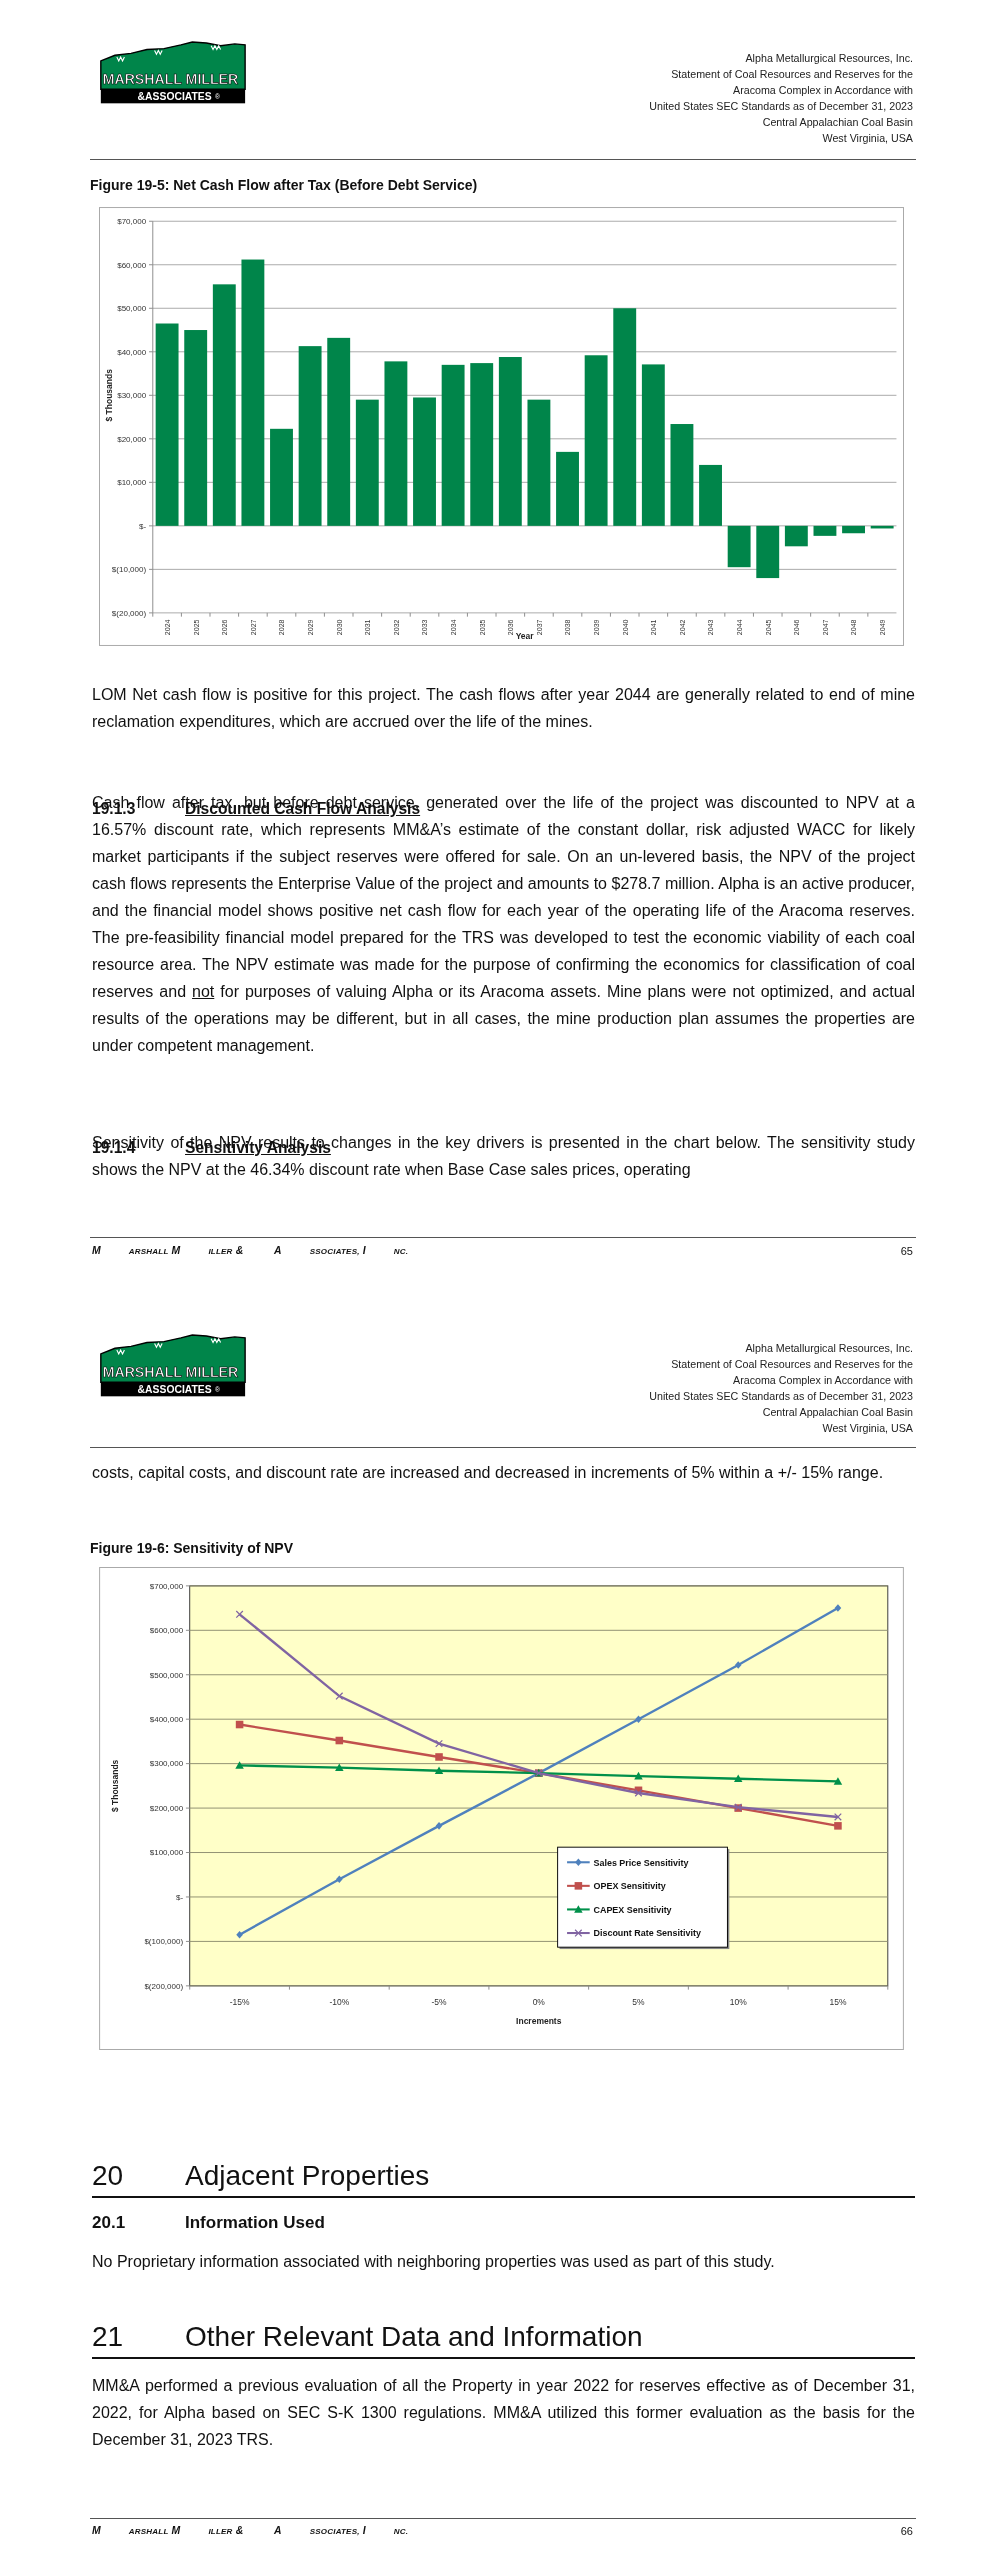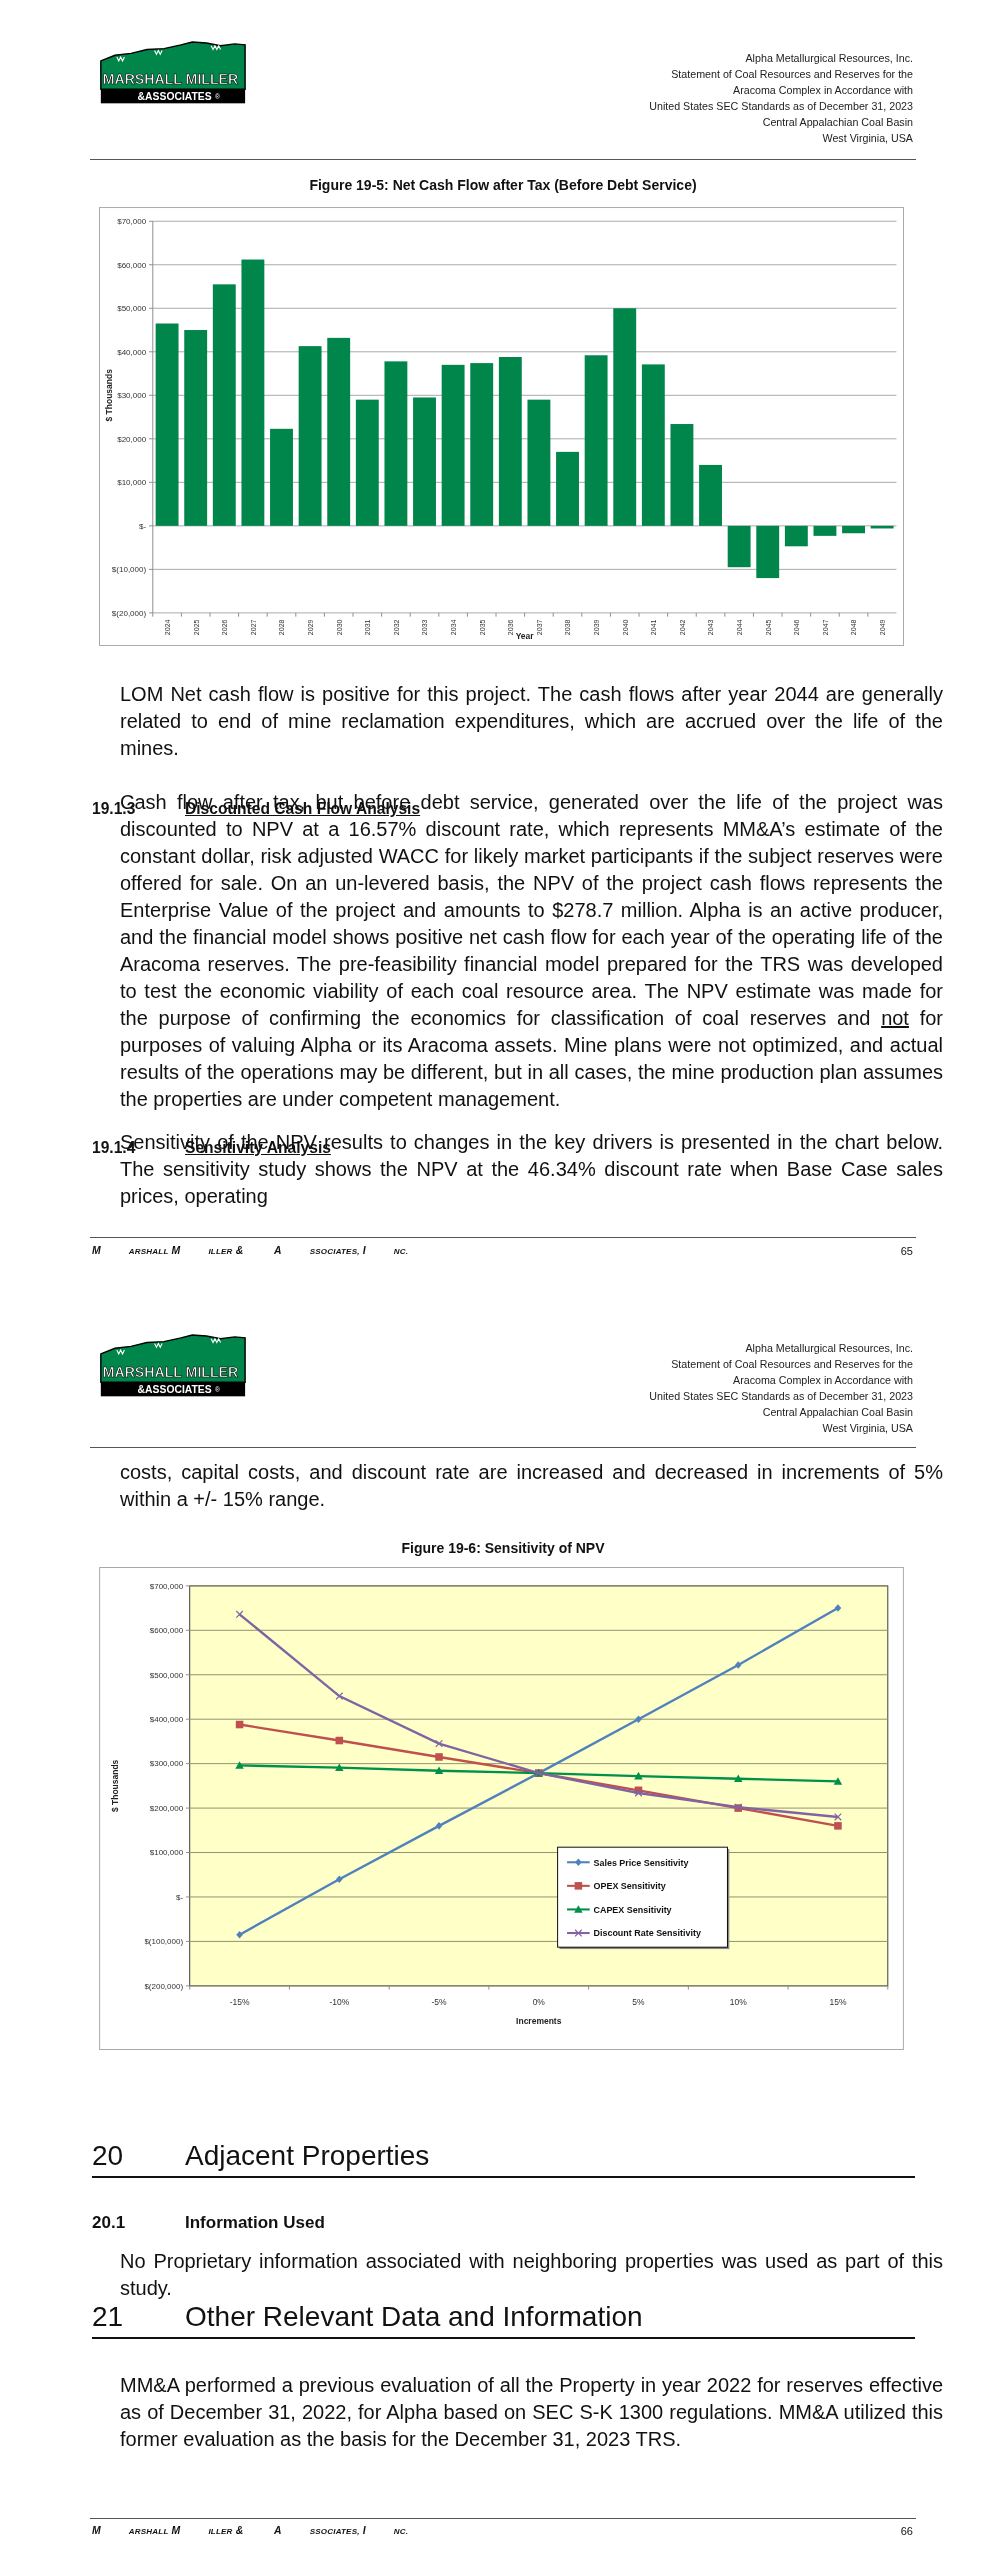--- a/index.html
+++ b/index.html
@@ -1,27 +1,27 @@
 <!DOCTYPE html>
 <html style="font-size:15px"><head>
 <meta charset="utf-8">
 <style>
   html, body { margin:0; padding:0; background:#ffffff; }
   body { width:995px; height:2576px; position:relative; font-family:"Liberation Sans", sans-serif; color:#111; overflow:hidden; }
   .page { position:absolute; left:0; width:995px; }
   .logo { position:absolute; left:98px; width:149px; height:71px; }
   .hdr-right { position:absolute; right:82px; text-align:right; font-family:"Liberation Sans", sans-serif; font-size:10.7px; line-height:16px; color:#222; }
   .rule { position:absolute; left:90px; width:826px; height:0; border-top:1.4px solid #555; }
-  .fig-title { position:absolute; left:90px; width:826px; text-align:center; font-weight:bold; font-size:14px; font-family:"Liberation Sans", sans-serif; }
-  .para { position:absolute; left:92px; width:823px; font-size:20px; line-height:27px; text-align:justify; font-family:"Liberation Sans", sans-serif;margin-left:28px; }
+  .fig-title { position:absolute; left:90px; width:826px; text-align:left; font-weight:bold; font-size:14px; font-family:"Liberation Sans", sans-serif; }
+  .para { position:absolute; left:92px; width:823px; font-size:16px; line-height:27px; text-align:justify; font-family:"Liberation Sans", sans-serif; }
   .para .u { text-decoration:underline; }
   .h3 { position:absolute; left:92px; font-weight:bold; font-size:15.6px; font-family:"Liberation Sans", sans-serif;margin-top:40px; }
   .h3 .num { display:inline-block; width:93px; }
   .h3 .ul { text-decoration:underline; }
-  .h1 { position:absolute; left:92px; width:823px; font-size:28px; border-bottom:2.8px solid #111; padding-bottom:3.8px; font-family:"Liberation Sans", sans-serif; }
+  .h1 { position:absolute; left:92px; width:823px; font-size:28px; border-bottom:2.8px solid #111; padding-bottom:3.8px; font-family:"Liberation Sans", sans-serif;margin-top:20px; }
   .h1 .num { display:inline-block; width:93px; }
   .footer-left { position:absolute; left:92px; font-style:italic; font-weight:bold; font-size:10.4px; letter-spacing:0.2px; font-family:"Liberation Sans", sans-serif; }
   .footer-left .sc { font-size:8px;margin-left:28px; }
   .footer-right { position:absolute; right:82px; font-size:11px; font-family:"Liberation Sans", sans-serif; }
   svg text { font-family:"Liberation Sans", sans-serif; }
 </style>
 </head>
 <body>
 
 <div class="page" style="top:0;height:1293px;">

